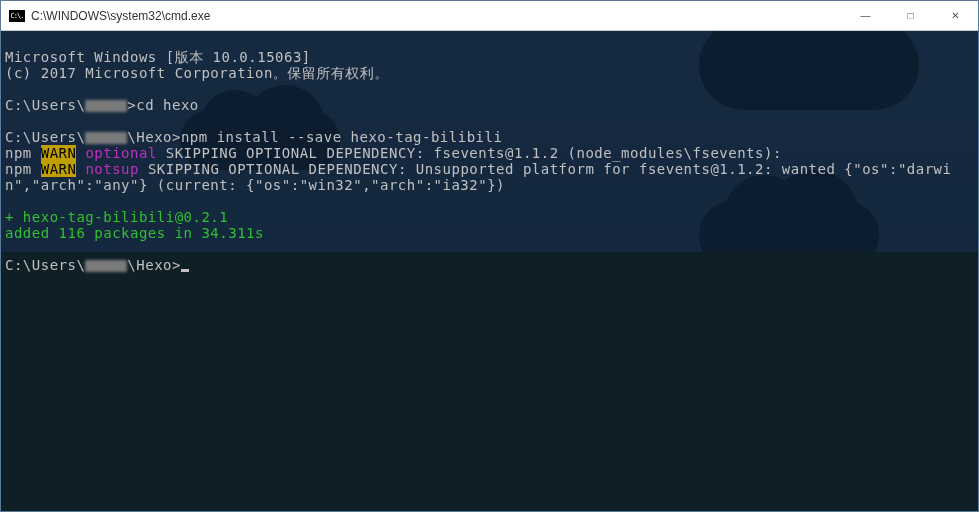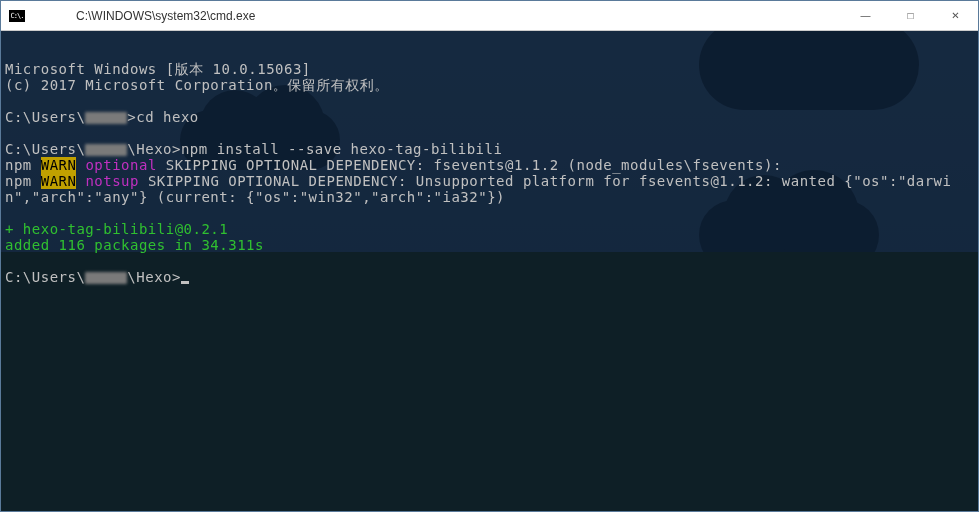--- a/index.html
+++ b/index.html
@@ -36,34 +36,34 @@
 .titlebar {
   height: 30px; background: #fff; display: flex; align-items: center;
   border-bottom: 1px solid #ccc;
 }
 .title-icon {
   width: 16px; height: 12px; background: #000; margin: 0 6px 0 8px;
   display: flex; align-items: center; justify-content: center;
   color: #fff; font-size: 7px; font-family: monospace; letter-spacing: -1px;
   padding:1px 2px;
 }
-.title-text { font-size: 12px; color: #333; flex: 1; margin-left: 45px; }
+.title-text { font-size: 12px; color: #333; flex: 1; }
 .win-controls { display: flex; height: 100%; }
 .win-btn {
   width: 45px; height: 100%; display:flex; align-items:center; justify-content:center;
   color:#555; font-family: "Segoe UI Symbol", sans-serif; font-size: 10px;
 }
 
 
 .terminal {
   position: absolute; top: 30px; left: 0; right: 0; bottom: 0;
   background: rgba(0, 20, 40, 0.70);
   font-family: "Consolas", "NSimSun", monospace;
   font-size: 14px; line-height: 16px; letter-spacing: 0.5px;
-  color: #c0c0c0; padding: 14px 4px;
+  color: #c0c0c0; padding: 2px 4px;
   white-space: pre-wrap; word-break: break-all;
 }
 .line { white-space: pre-wrap; }
 .warn-bg { background: #c0a000; color: #000; padding: 0 0px; }
 .magenta { color: #c030c0; }
 .green { color: #30c030; }
 .cursor {
   display:inline-block; width:8px; height:3px; background:#c0c0c0;
   vertical-align: bottom; margin-bottom:1px;
 }

